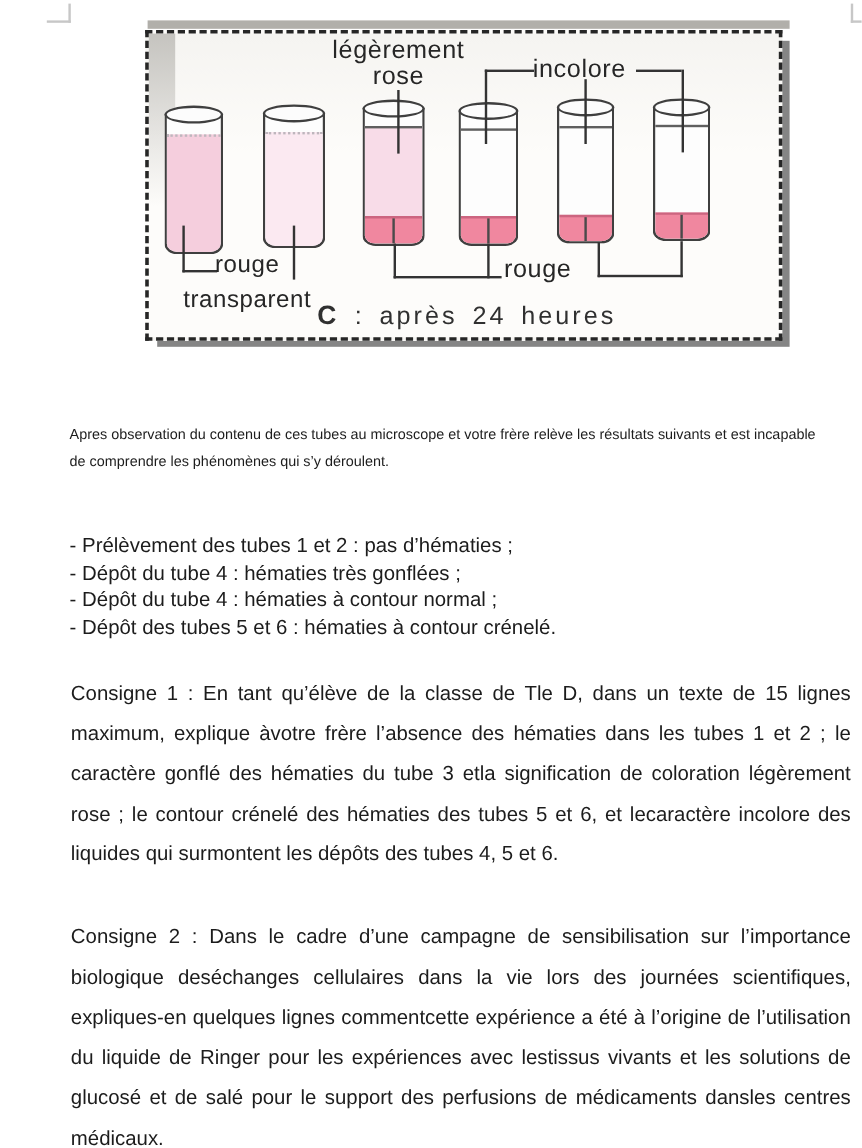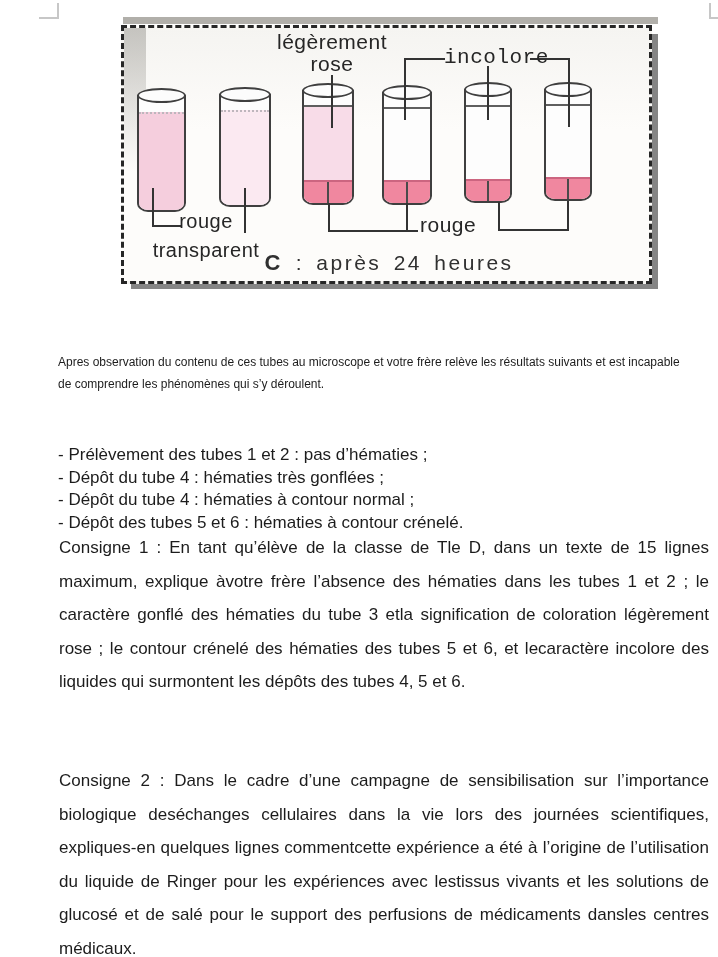--- a/index.html
+++ b/index.html
@@ -40,32 +40,32 @@
   .surface{position:absolute;left:0;right:0;top:var(--lt);height:0;border-top:2px solid #5f5f5f;}
   .surface.faint{border-top:2px dotted #beb6bd;}
   .deposit{position:absolute;left:0;right:0;bottom:0;height:var(--dh);background:var(--deposit);
     border-top:2px solid var(--deposit-edge);}
   .dline{position:absolute;left:50%;top:0;bottom:0;width:2px;background:#4a4a4a;transform:translateX(-50%);}
   
   .line{position:absolute;background:#333;z-index:6;}
   
   .figlabel{position:absolute;color:var(--label-ink);z-index:7;letter-spacing:.5px;}
   .lbl-rose{left:140px;top:3px;width:136px;text-align:center;font-size:21px;line-height:22px;}
-  .lbl-incolore{left:320px;top:18px;font-size:21px;font-family:Liberation Mono, monospace;}
+  .lbl-incolore{left:320px;top:18px;font-size:21px;}
   .lbl-rtrans{left:12px;top:179px;width:140px;text-align:center;font-size:20px;line-height:29px;}
   .lbl-rouge{left:296px;top:185px;font-size:21px;}
   .caption{position:absolute;left:60px;top:222px;width:410px;text-align:center;
     font-size:21px;letter-spacing:2.5px;word-spacing:4px;color:#303030;z-index:7;}
   .caption .cap-c{font-weight:bold;font-size:22px;letter-spacing:3px;}
   
   .intro{position:absolute;left:34px;top:351px;width:630px;font-size:12px;line-height:22px;}
   .obs{position:absolute;left:34px;top:444px;width:650px;font-size:17px;line-height:22.5px;}
   .consigne{position:absolute;left:35px;width:650px;font-size:17px;line-height:33.5px;
     text-align:justify;}
-  .c1{top:531px;}
+  .c1{top:561px;}
   .c2{top:764px;}
   .b{font-weight:normal;}
 </style>
 </head>
 <body>
 
 <div class="page">
 
   <div class="mark tl"></div>
   <div class="mark tr"></div>

